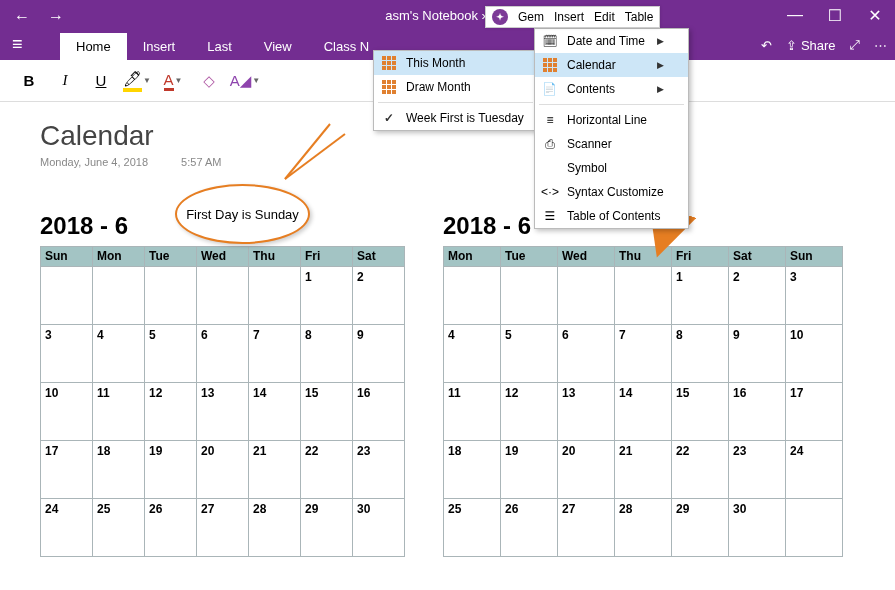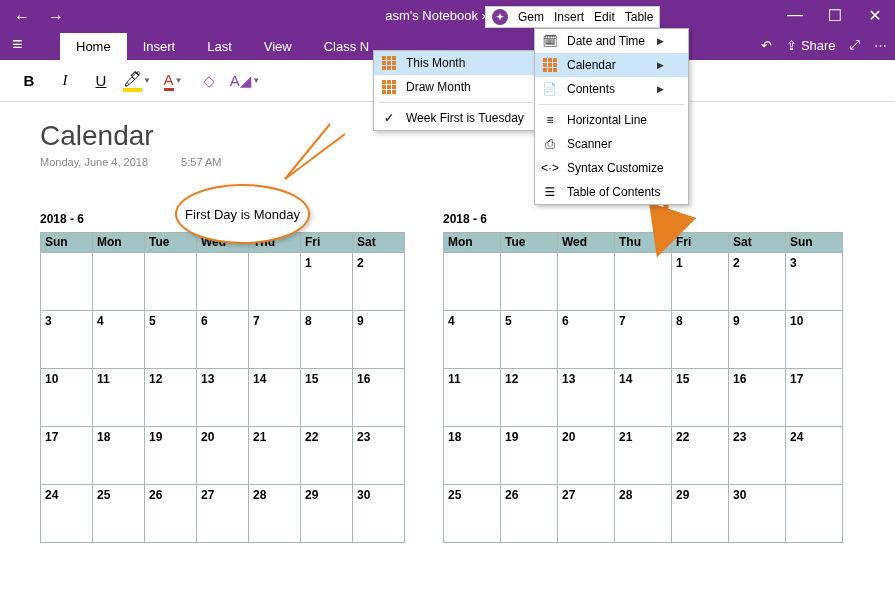--- a/index.html
+++ b/index.html
@@ -27,21 +27,21 @@
 .dropdown-caret { font-size: 8px; margin-left: 1px; color: #666; }
 
 
 .page { padding: 18px 40px; position: relative; }
 .page-title { font-size: 28px; font-weight: 300; color: #444; }
 .page-meta { font-size: 11px; color: #888; margin-top: 4px; }
 .page-meta span:last-child { margin-left: 30px; }
 
 .cal-wrap { display: flex; gap: 38px; margin-top: 44px; }
 .cal { }
-.cal-title { font-size: 12px; font-weight: 600; margin-bottom: 6px; }
+.cal-title { font-size: 24px; font-weight: 600; margin-bottom: 6px; }
 .cal table { border-collapse: collapse; }
 .cal th, .cal td { border: 1px solid #aab5b8; width: 52px; height: 58px; font-size: 12px; font-weight: 600; vertical-align: top; padding: 3px 4px; text-align: left; }
 .cal th { background: #a3c4c4; height: 20px; padding: 2px 4px; }
 .cal.right th, .cal.right td { width: 57px; }
 
 
 .menu { position: absolute; background: #fff; border: 1px solid #bbb; box-shadow: 2px 2px 5px rgba(0,0,0,.25); font-size: 12px; z-index: 30; }
 .menu .mitem { display: flex; align-items: center; height: 24px; padding: 0 24px 0 6px; gap: 8px; cursor: default; white-space: nowrap; }
 .menu .mitem.highlight { background: #cde6f7; }
 .menu .micon { width: 18px; height: 18px; display: flex; align-items: center; justify-content: center; flex-shrink: 0; }
@@ -262,21 +262,21 @@
         </table>
     </div>
   </div>
 </div>
 
 <div class="callout">
   <svg width="140" height="60" style="overflow:visible">
     <path d="M70 35 L115 -20" stroke="#e67e22" stroke-width="2" fill="none"></path>
     <path d="M70 35 L130 -10" stroke="#e67e22" stroke-width="2" fill="none"></path>
   </svg>
-  <div class="callout-bubble">First Day is Monday</div>
+  <div class="callout-bubble">First Day is Sunday</div>
 </div>
 
 <div class="menu" style="left:365px; top:50px; width:165px;margin-left:8px;">
   <div class="mitem highlight">
       <span class="micon">
         <span class="grid-icon">
           <span></span>
           <span></span>
           <span></span>
           <span></span>
@@ -341,20 +341,24 @@
       <span class="arrow">▶</span>
     </div>
   <div class="sep"></div>
   <div class="mitem">
       <span class="micon">≡</span>
       <span>Horizontal Line</span>
     </div>
   <div class="mitem">
       <span class="micon">⎙</span>
       <span>Scanner</span>
+    </div>
+  <div class="mitem">
+      <span class="micon"></span>
+      <span>Symbol</span>
     </div>
   <div class="mitem">
       <span class="micon">&lt;·&gt;</span>
       <span>Syntax Customize</span>
     </div>
   <div class="mitem">
       <span class="micon">☰</span>
       <span>Table of Contents</span>
     </div>
 </div>

